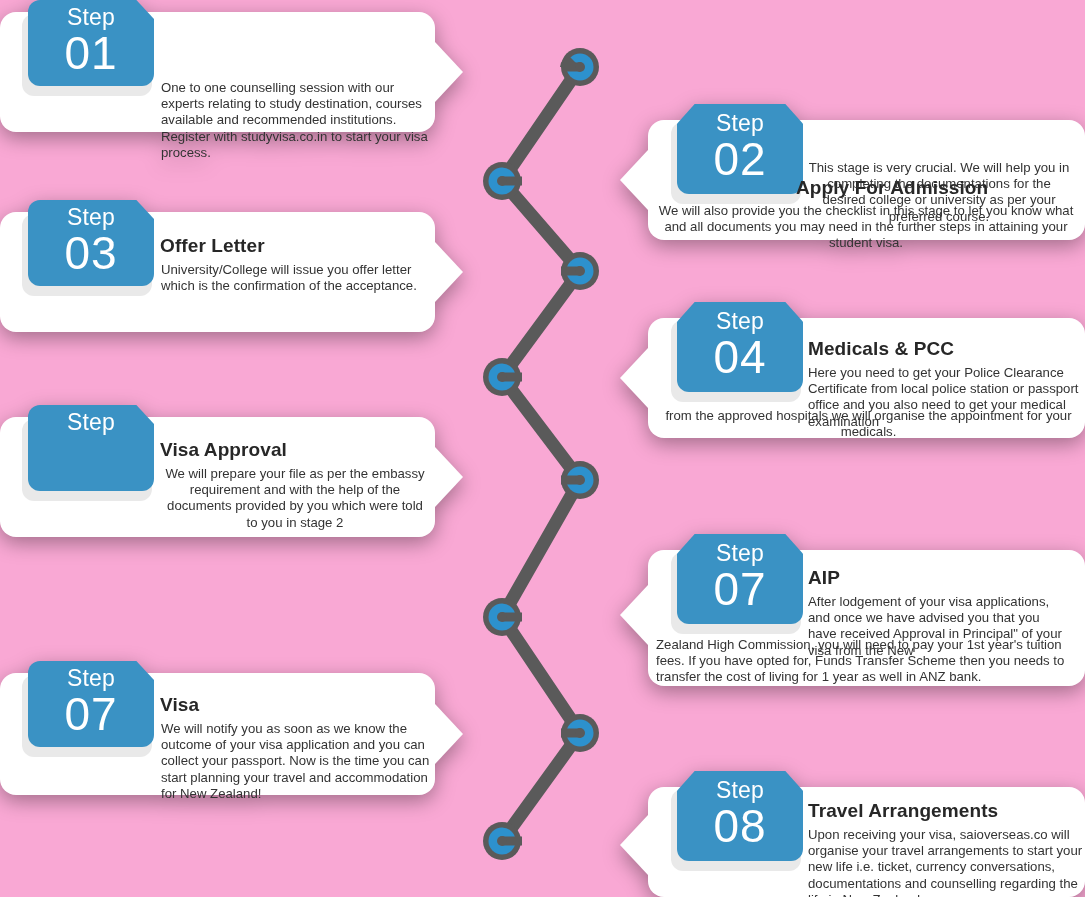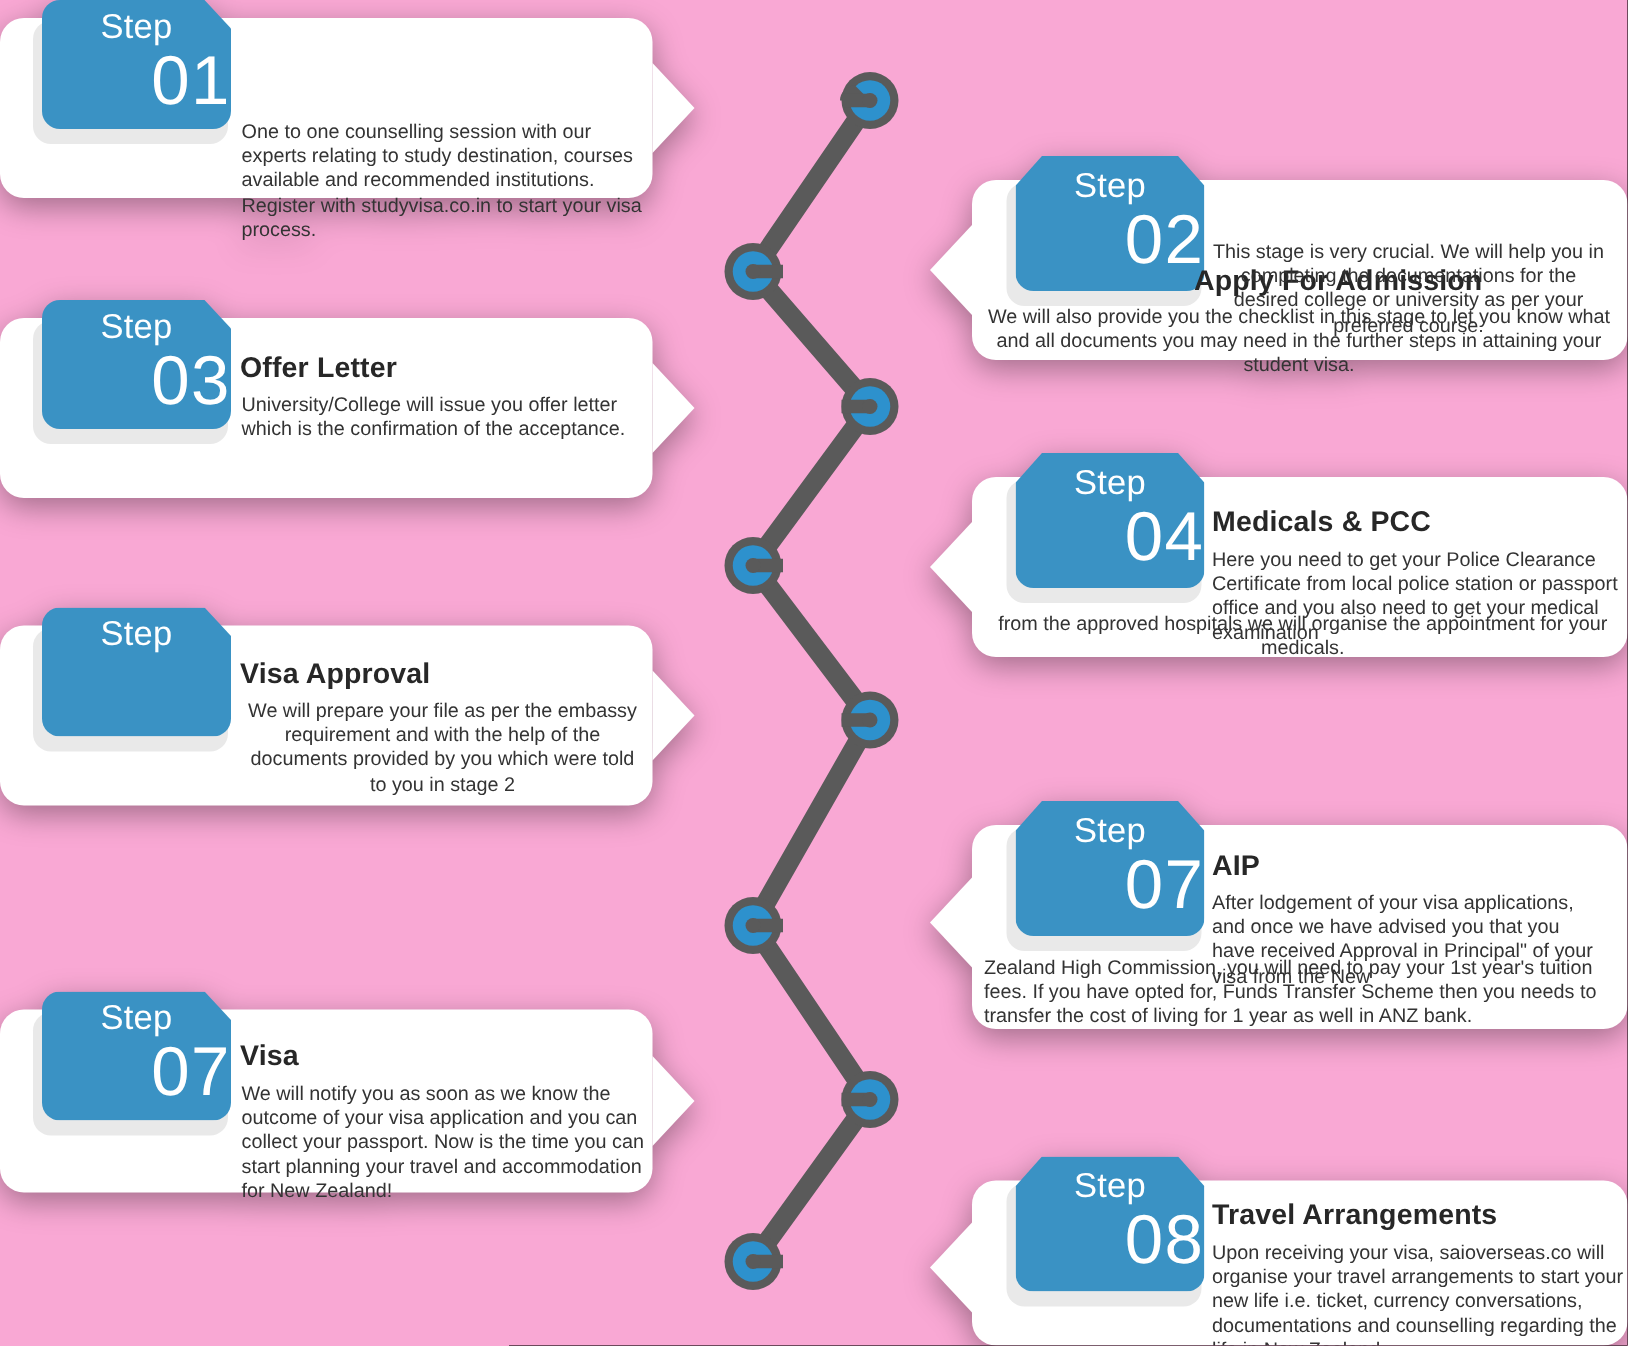--- a/index.html
+++ b/index.html
@@ -80,21 +80,20 @@
     line-height: 1;
     font-weight: 400;
     letter-spacing: .2px;
   }
   .badge .step-num {
     display: block;
     font-size: 46px;
     line-height: 1.05;
     font-weight: 400;
     letter-spacing: 1px;
-    text-align: right;
   }
 
   
   .card-title {
     position: absolute;
     color: #272727;
     font-size: 19px;
     font-weight: bold;
     letter-spacing: .1px;
     white-space: nowrap;

